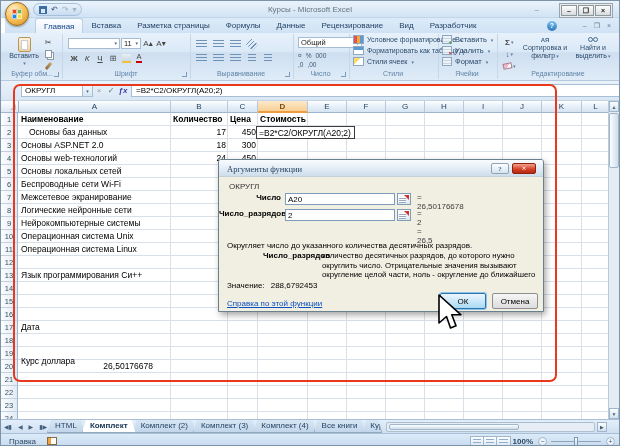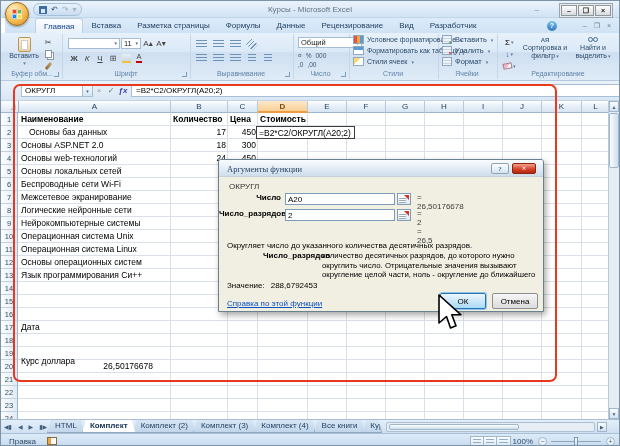--- a/index.html
+++ b/index.html
@@ -193,21 +193,21 @@
   
   .status{position:absolute;left:0;top:432px;right:0;height:14px;
     background:linear-gradient(#dcebf9,#c6daee);border-top:1px solid #aabfd5;font-size:8px;color:#2d4a66;}
   .st-mode{position:absolute;left:8px;top:3px;}
   .macro{position:absolute;left:46px;top:3px;width:10px;height:8px;border:1px solid #8a6a3a;
     background:linear-gradient(90deg,#f0a23c 40%,#fff 40%);}
   .viewbtns{position:absolute;right:108px;top:2px;display:flex;border:1px solid #9fb6cb;}
   .vbtn{width:13px;height:10px;background:linear-gradient(#fdfeff,#d6e4f1);border-right:1px solid #9fb6cb;position:relative;}
   .vbtn:last-child{border-right:none;}
   .vbtn i{position:absolute;inset:2px;background:repeating-linear-gradient(#8fb0cc 0 1px,transparent 1px 3px);}
-  .zoomlbl{position:absolute;right:86px;top:3px;}
+  .zoomlbl{position:absolute;right:86px;top:3px;font-weight:bold;}
   .zminus{position:absolute;right:72px;top:3px;width:9px;height:9px;border:1px solid #9fb6cb;border-radius:50%;
     background:#eef4fa;font-size:7px;line-height:7px;text-align:center;color:#44617e;}
   .ztrack{position:absolute;right:18px;top:7px;width:50px;height:1px;background:#8fa6ba;}
   .ztick{position:absolute;right:42px;top:4px;width:1px;height:7px;background:#8fa6ba;}
   .zthumb{position:absolute;right:41px;top:3px;width:4px;height:9px;background:linear-gradient(#fdfeff,#c9dcf0);
     border:1px solid #7e98ae;}
   .zplus{position:absolute;right:4px;top:3px;width:9px;height:9px;border:1px solid #9fb6cb;border-radius:50%;
     background:#eef4fa;font-size:7px;line-height:7px;text-align:center;color:#44617e;}
 </style>
 </head>
@@ -533,21 +533,20 @@
       <div class="cell" style="top: 39px; left: 19px; width: 150px;">Основы web-технологий</div>
       <div class="cell r" style="top: 39px; left: 171px; width: 55px;">24</div>
       <div class="cell r" style="top: 39px; left: 228px; width: 28px;">450</div>
       <div class="cell" style="top: 52px; left: 19px; width: 150px;">Основы локальных сетей</div>
       <div class="cell" style="top: 65px; left: 19px; width: 150px;">Беспроводные сети Wi-Fi</div>
       <div class="cell" style="top: 91px; left: 19px; width: 150px;">Логические нейронные сети</div>
       <div class="cell" style="top: 78px; left: 19px; width: 150px;">Межсетевое экранирование</div>
       <div class="cell" style="top: 104px; left: 19px; width: 150px;">Нейрокомпьютерные системы</div>
       <div class="cell" style="top: 117px; left: 19px; width: 150px;">Операционная система Unix</div>
       <div class="cell" style="top: 130px; left: 19px; width: 150px;">Операционная система Linux</div>
-      <div class="cell" style="top: 143px; left: 19px; width: 150px;">Основы операционных систем</div>
       <div class="cell" style="top: 156px; left: 19px; width: 150px;">Язык программирования Си++</div>
       <div class="cell" style="top: 208px; left: 19px; width: 150px;">Дата</div>
       <div class="cell" style="top: 234px; left: 19px; width: 150px; margin-top: 8px;">Курс доллара</div>
       <div class="cell r" style="top: 247px; left: 3px; width: 150px;">26,50176678</div>
     </div>
 
   <div class="vscroll">
     <div class="vs-btn" style="top:0;">▲</div>
     <div class="vs-thumb"></div>
     <div class="vs-btn" style="bottom:0;">▼</div>

